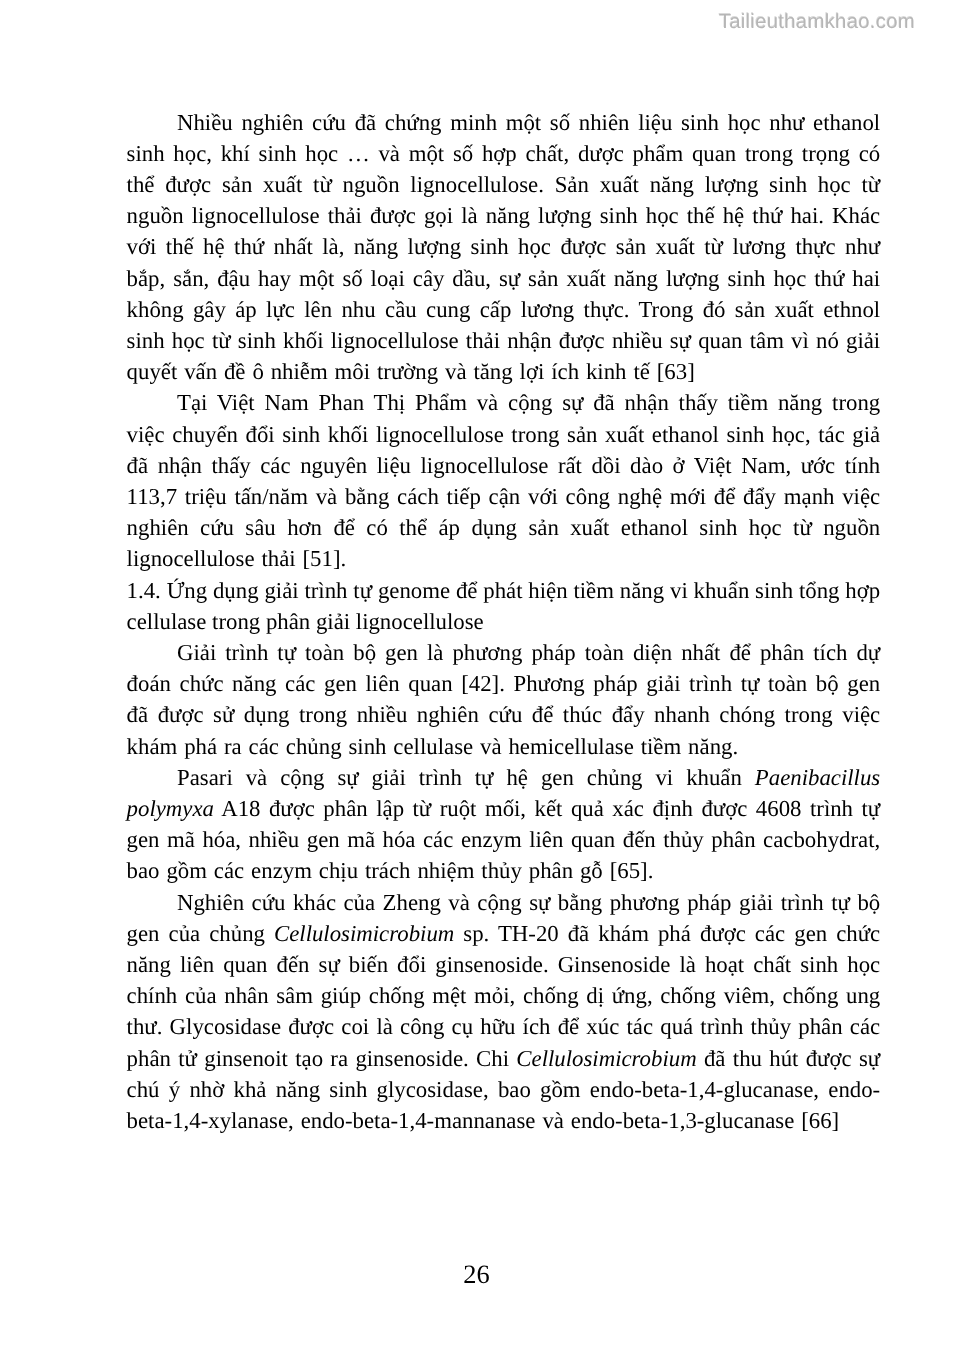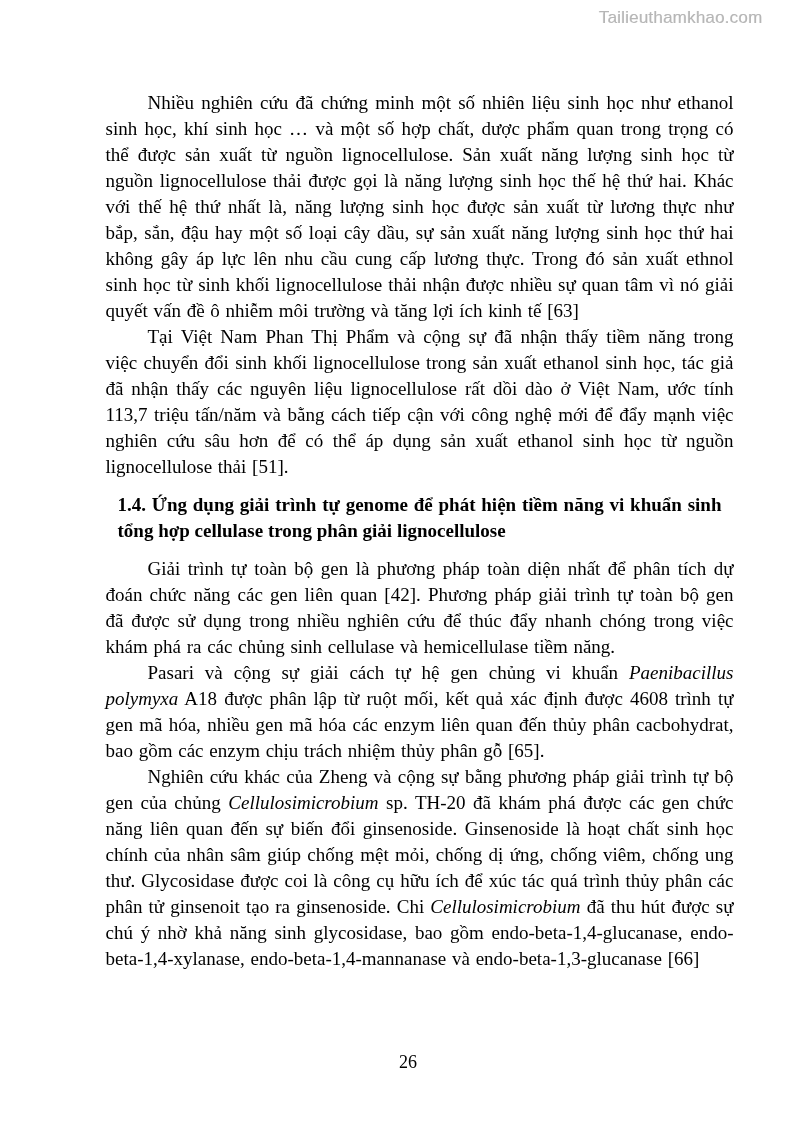--- a/index.html
+++ b/index.html
@@ -31,47 +31,47 @@
   }
   .content p.body {
     margin: 0;
     font-size: 19px;
     line-height: 26px;
     text-align: justify;
     text-indent: 42px;
     word-spacing: 1px;
   }
   .content p.heading {
-    margin: 12px;
+    margin: 0;
     font-size: 19px;
     line-height: 26px;
-    font-weight: bold;
+    font-weight: normal;
     text-align: justify;
     text-indent: 0;
   }
   .content i { font-style: italic; }
   .page-number {
     position: absolute;
     top: 1050px;
-    left: 11px;
+    left: 0;
     width: 100%;
     text-align: center;
-    font-size: 18px;
+    font-size: 22px;
     line-height: 24px;
   }
 </style>
 </head>
 <body>
 
 <div class="page">
   <div class="watermark">Tailieuthamkhao.com</div>
 
   <div class="content" id="doc-content">
       <p class="body"><span>Nhiều nghiên cứu đã chứng minh một số nhiên liệu sinh học như ethanol sinh học, khí sinh học … và một số hợp chất, dược phẩm quan trong trọng có thể được sản xuất từ nguồn lignocellulose. Sản xuất năng lượng sinh học từ nguồn lignocellulose thải được gọi là năng lượng sinh học thế hệ thứ hai. Khác với thế hệ thứ nhất là, năng lượng sinh học được sản xuất từ lương thực như bắp, sắn, đậu hay một số loại cây dầu, sự sản xuất năng lượng sinh học thứ hai không gây áp lực lên nhu cầu cung cấp lương thực. Trong đó sản xuất ethnol sinh học từ sinh khối lignocellulose thải nhận được nhiều sự quan tâm vì nó giải quyết vấn đề ô nhiễm môi trường và tăng lợi ích kinh tế [63]</span></p>
       <p class="body"><span>Tại Việt Nam Phan Thị Phẩm và cộng sự đã nhận thấy tiềm năng trong việc chuyển đổi sinh khối lignocellulose trong sản xuất ethanol sinh học, tác giả đã nhận thấy các nguyên liệu lignocellulose rất dồi dào ở Việt Nam, ước tính 113,7 triệu tấn/năm và bằng cách tiếp cận với công nghệ mới để đẩy mạnh việc nghiên cứu sâu hơn để có thể áp dụng sản xuất ethanol sinh học từ nguồn lignocellulose thải [51].</span></p>
       <p class="heading"><span>1.4. Ứng dụng giải trình tự genome để phát hiện tiềm năng vi khuẩn sinh tổng hợp cellulase trong phân giải lignocellulose</span></p>
       <p class="body"><span>Giải trình tự toàn bộ gen là phương pháp toàn diện nhất để phân tích dự đoán chức năng các gen liên quan [42]. Phương pháp giải trình tự toàn bộ gen đã được sử dụng trong nhiều nghiên cứu để thúc đẩy nhanh chóng trong việc khám phá ra các chủng sinh cellulase và hemicellulase tiềm năng.</span></p>
-      <p class="body"><span>Pasari và cộng sự giải cách tự hệ gen chủng vi khuẩn </span><i>Paenibacillus polymyxa</i><span> A18 được phân lập từ ruột mối, kết quả xác định được 4608 trình tự gen mã hóa, nhiều gen mã hóa các enzym liên quan đến thủy phân cacbohydrat, bao gồm các enzym chịu trách nhiệm thủy phân gỗ [65].</span></p>
+      <p class="body"><span>Pasari và cộng sự giải trình tự hệ gen chủng vi khuẩn </span><i>Paenibacillus polymyxa</i><span> A18 được phân lập từ ruột mối, kết quả xác định được 4608 trình tự gen mã hóa, nhiều gen mã hóa các enzym liên quan đến thủy phân cacbohydrat, bao gồm các enzym chịu trách nhiệm thủy phân gỗ [65].</span></p>
       <p class="body"><span>Nghiên cứu khác của Zheng và cộng sự bằng phương pháp giải trình tự bộ gen của chủng </span><i>Cellulosimicrobium</i><span> sp. TH-20 đã khám phá được các gen chức năng liên quan đến sự biến đổi ginsenoside. Ginsenoside là hoạt chất sinh học chính của nhân sâm giúp chống mệt mỏi, chống dị ứng, chống viêm, chống ung thư. Glycosidase được coi là công cụ hữu ích để xúc tác quá trình thủy phân các phân tử ginsenoit tạo ra ginsenoside. Chi </span><i>Cellulosimicrobium</i><span> đã thu hút được sự chú ý nhờ khả năng sinh glycosidase, bao gồm endo-beta-1,4-glucanase, endo-beta-1,4-xylanase, endo-beta-1,4-mannanase và endo-beta-1,3-glucanase [66]</span></p>
     </div>
 
   <div class="page-number">26</div>
 </div>
 
 </body></html>

